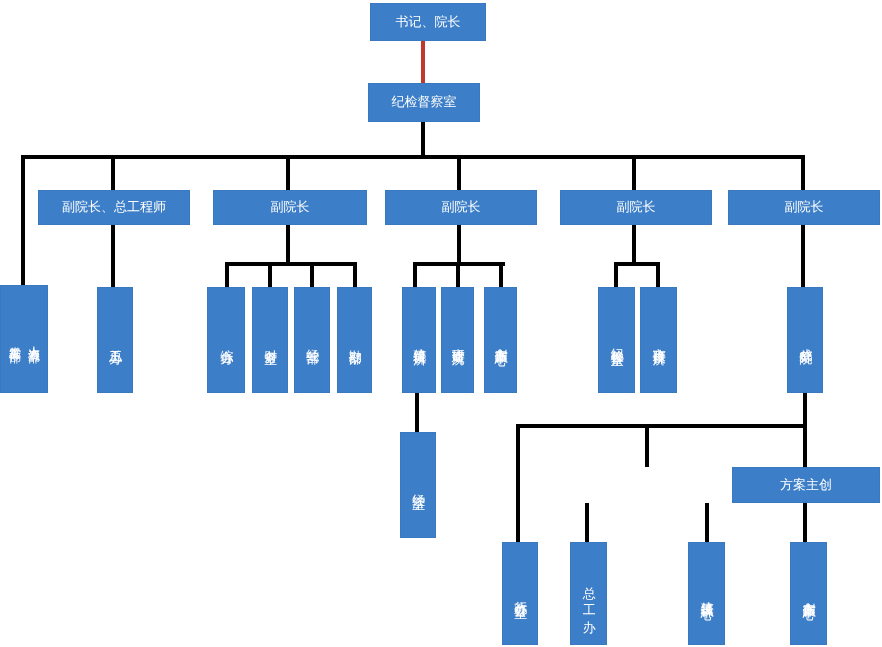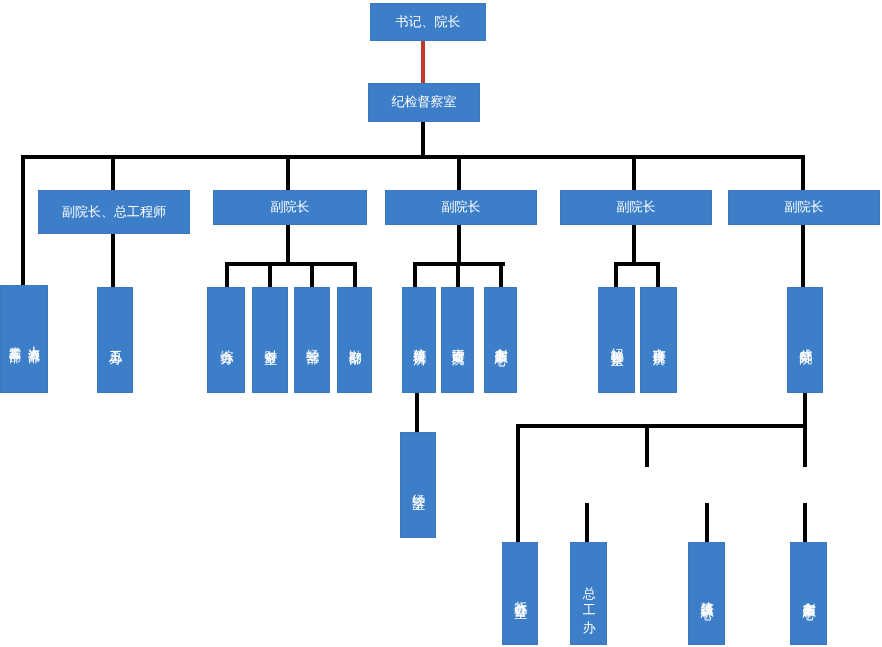--- a/index.html
+++ b/index.html
@@ -64,21 +64,21 @@
   <div class="ln" style="left:516px;top:428px;width:4px;height:114px"></div>
   <div class="ln" style="left:645px;top:428px;width:4px;height:39px"></div>
   <div class="ln" style="left:803px;top:428px;width:4px;height:39px"></div>
   <div class="ln" style="left:585px;top:503px;width:4px;height:39px"></div>
   <div class="ln" style="left:705px;top:503px;width:4px;height:39px"></div>
   <div class="ln" style="left:803px;top:503px;width:4px;height:39px"></div>
 
   <div class="node" style="left:370px;top:3px;width:116px;height:38px">书记、院长</div>
   <div class="node" style="left:368px;top:83px;width:112px;height:39px">纪检督察室</div>
 
-  <div class="node" style="left:38px;top:190px;width:152px;height:44px">副院长、总工程师</div>
+  <div class="node" style="left:38px;top:190px;width:152px;height:35px">副院长、总工程师</div>
   <div class="node" style="left:213px;top:190px;width:154px;height:35px">副院长</div>
   <div class="node" style="left:385px;top:190px;width:152px;height:35px">副院长</div>
   <div class="node" style="left:560px;top:190px;width:152px;height:35px">副院长</div>
   <div class="node" style="left:728px;top:190px;width:152px;height:35px">副院长</div>
 
   <div class="node twocol" style="left:0px;top:285px;width:48px;height:108px">
     <span class="vtext">党群工作部</span>
     <span class="vtext">人力资源部</span>
   </div>
   <div class="node" style="left:97px;top:287px;width:36px;height:106px">
@@ -111,20 +111,21 @@
   <div class="node" style="left:640px;top:287px;width:37px;height:106px">
     <span class="vtext">市政设计所</span>
   </div>
   <div class="node" style="left:787px;top:287px;width:36px;height:106px">
     <span class="vtext">成都分院</span>
   </div>
 
   <div class="node" style="left:400px;top:432px;width:36px;height:106px">
     <span class="vtext">经济室</span>
   </div>
+  <div class="node" style="left:732px;top:467px;width:148px;height:36px">方案主创</div>
 
   <div class="node" style="left:502px;top:542px;width:36px;height:103px">
     <span class="vtext">行政办公室</span>
   </div>
   <div class="node" style="left:570px;top:542px;width:37px;height:103px">
     <span class="vtext">总 工 办</span>
   </div>
   <div class="node" style="left:688px;top:542px;width:37px;height:103px">
     <span class="vtext">建筑设计中心</span>
   </div>

